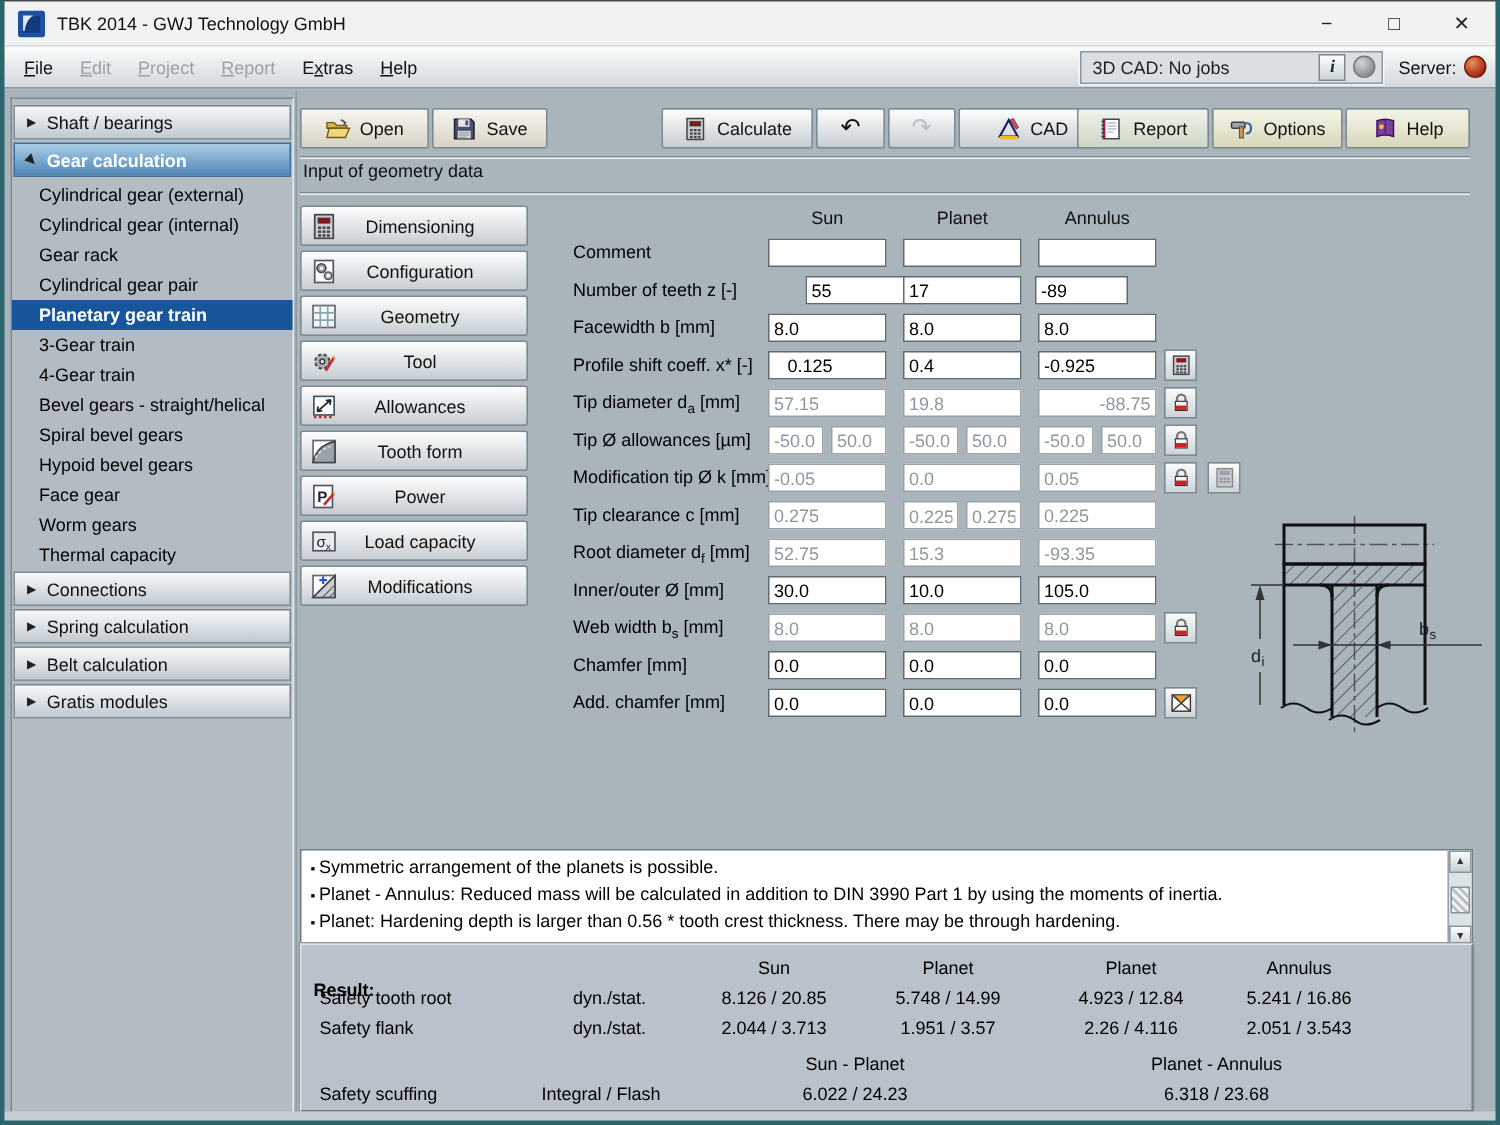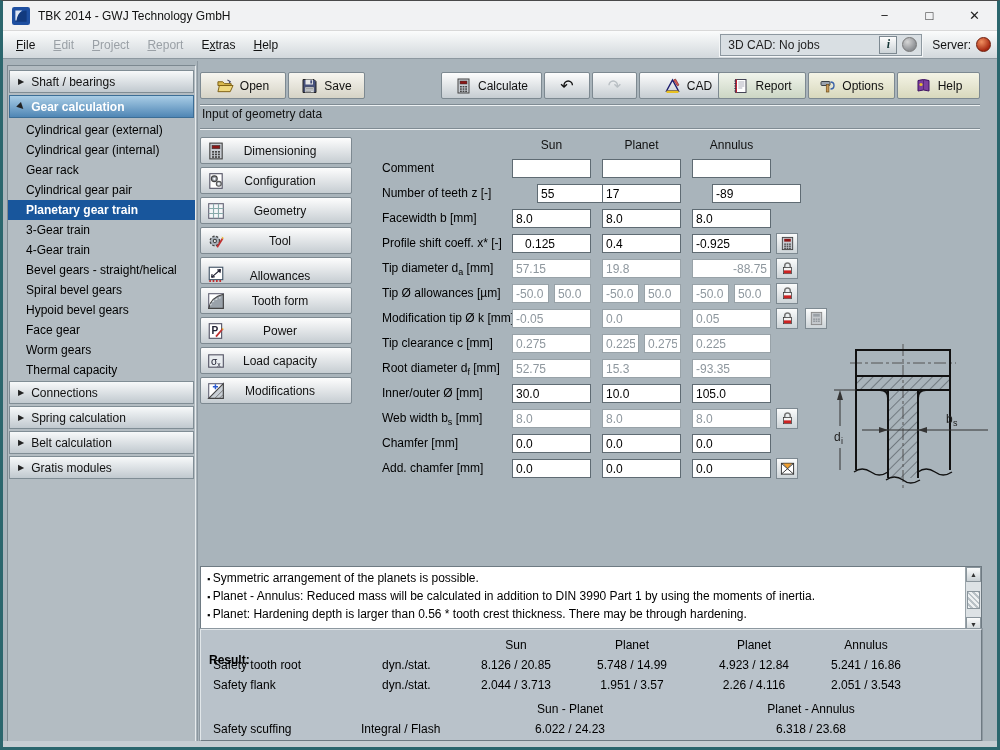--- a/index.html
+++ b/index.html
@@ -302,21 +302,21 @@
         </button>
         <button class="navbtn" style="top: 168px;">
           <span class="nicon"><svg viewBox="0 0 16 16">
               <circle cx="7" cy="8" r="4.2" fill="#aab2ba" stroke="#444" stroke-width="1.2" stroke-dasharray="2 1.4"></circle>
               <circle cx="7" cy="8" r="1.4" fill="#fff" stroke="#444"></circle>
               <path d="M9 13.5 L14 5.5" stroke="#c03030" stroke-width="1.6"></path>
               <path d="M13 4 l1.8 1.2 -1 1.5 Z" fill="#e8c030"></path>
             </svg></span>
           <span class="nlabel">Tool</span>
         </button>
-        <button class="navbtn" style="top: 198px; align-items: flex-end;">
+        <button class="navbtn" style="top: 198px;">
           <span class="nicon"><svg viewBox="0 0 16 16">
               <rect x="2" y="2" width="12" height="11" fill="#fff" stroke="#456"></rect>
               <path d="M4 11 L12 4 M12 4 l-3 .5 M12 4 l-.5 3 M4 11 l3 -.5 M4 11 l.5 -3" stroke="#223" stroke-width="1"></path>
               <path d="M2 14.2 h12" stroke="#c03030" stroke-width="1.6" stroke-dasharray="1.5 1.5"></path>
             </svg></span>
           <span class="nlabel">Allowances</span>
         </button>
         <button class="navbtn" style="top: 228px;">
           <span class="nicon"><svg viewBox="0 0 16 16">
               <rect x="1.5" y="1.5" width="13" height="13" fill="#fff" stroke="#667"></rect>
@@ -356,21 +356,21 @@
         <span class="fhead" style="left: 312px;">Sun</span>
         <span class="fhead" style="left: 402px;">Planet</span>
         <span class="fhead" style="left: 492px;">Annulus</span>
         <div class="flabel" style="top: 100px;">Comment</div>
         <input class="fld" style="top: 100px; left: 312px; width: 79px;">
         <input class="fld" style="top: 100px; left: 402px; width: 79px;">
         <input class="fld" style="top: 100px; left: 492px; width: 79px;">
         <div class="flabel" style="top: 125px;">Number of teeth z [-]</div>
         <input class="fld" value="55" style="top: 125px; left: 312px; width: 79px; margin-left: 25px;">
         <input class="fld" value="17" style="top: 125px; left: 402px; width: 79px;">
-        <input class="fld" value="-89" style="top: 125px; left: 512px; width: 89px;">
+        <input class="fld" value="-89" style="top: 125px; left: 490px; width: 62px;">
         <div class="flabel" style="top: 150px;">Facewidth b [mm]</div>
         <input class="fld" value="8.0" style="top: 150px; left: 312px; width: 79px;">
         <input class="fld" value="8.0" style="top: 150px; left: 402px; width: 79px;">
         <input class="fld" value="8.0" style="top: 150px; left: 492px; width: 79px;">
         <div class="flabel" style="top: 175px;">Profile shift coeff. x* [-]</div>
         <input class="fld" value="0.125" style="top: 175px; left: 312px; width: 79px; padding-left: 12px;">
         <input class="fld" value="0.4" style="top: 175px; left: 402px; width: 79px;">
         <input class="fld" value="-0.925" style="top: 175px; left: 492px; width: 79px;">
         <button class="icobtn" style="left: 576px; top: 174px;">
           <svg viewBox="0 0 16 16">

